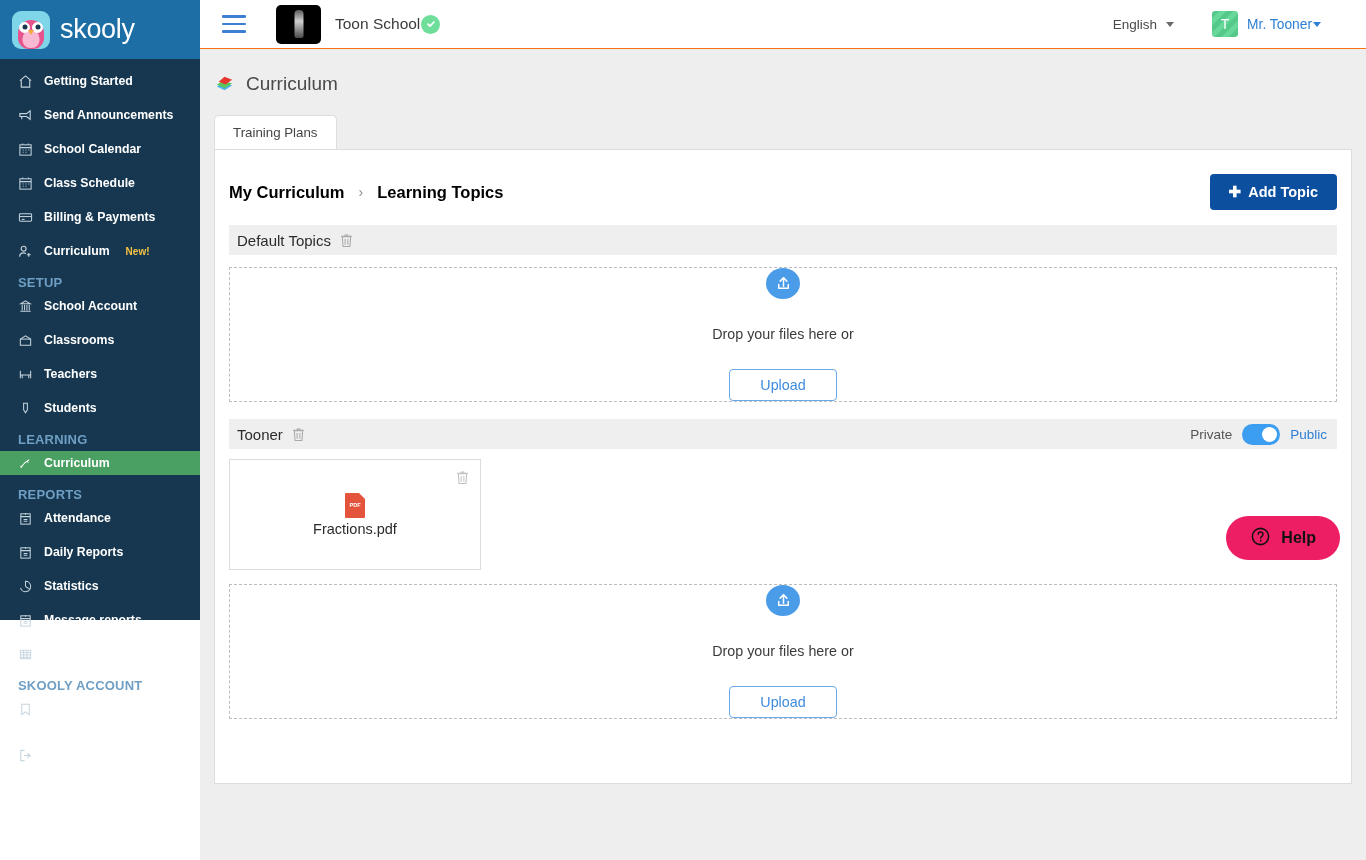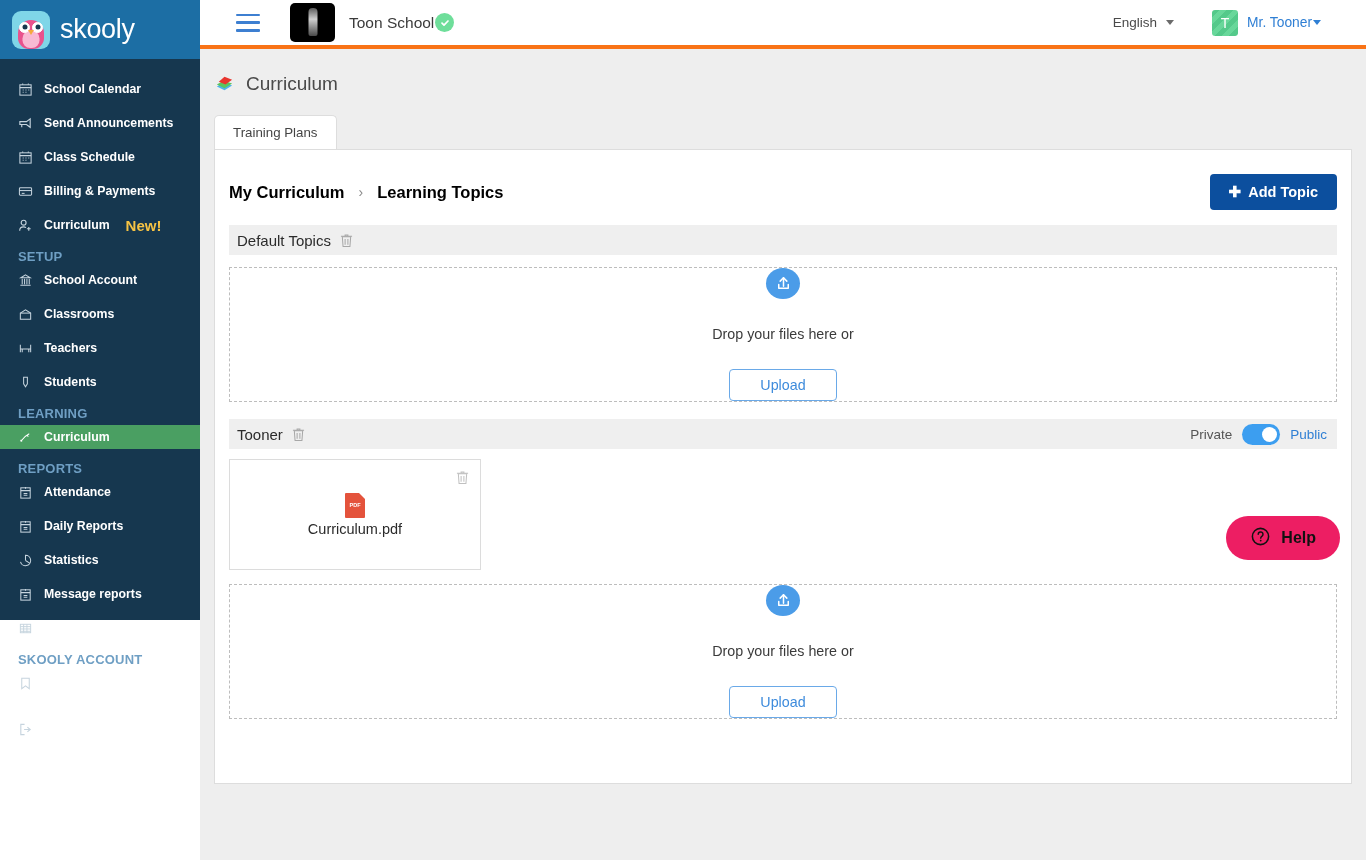--- a/index.html
+++ b/index.html
@@ -62,32 +62,32 @@
     display: flex; align-items: center; justify-content: center;
     color: #c6d4de;
   }
   .nav-item .ico svg { display: block; }
   .nav-label {
     color: #ffffff; font-size: 12.3px; font-weight: bold;
     white-space: nowrap;
   }
   .nav-item.active { background: #4a9f62; }
   .nav-badge {
-    color: #f6c344; font-size: 15px; font-weight: bold; margin-left: 5px;
+    color: #f6c344; font-size: 10px; font-weight: bold; margin-left: 5px;
   }
   .nav-section {
     color: #6f9fc4; font-size: 13px; font-weight: bold;
     padding: 6px 0 4px 18px; letter-spacing: .2px;
   }
 
   
   #topbar {
     position: absolute; left: 200px; top: 0; right: 0; height: 49px;
-    background: #ffffff; border-bottom: 4px solid #f97316;
-    display: flex; align-items: center; z-index: 10; padding-left: 14px;
+    background: #ffffff; border-bottom: 1px solid #f97316;
+    display: flex; align-items: center; z-index: 10;
   }
   #hamburger {
     width: 24px; height: 18px; margin-left: 22px; cursor: pointer;
     display: flex; flex-direction: column; justify-content: space-between;
   }
   #hamburger i { display: block; height: 2.6px; background: #3d7fd1; border-radius: 1px; }
   #school-logo {
     width: 45px; height: 39px; margin-left: 30px; border-radius: 5px;
     background: #000000; position: relative; overflow: hidden; flex: none;
   }
@@ -247,38 +247,47 @@
       <div class="owl-eye r">
           <div class="owl-pupil"></div>
         </div>
       <div class="owl-beak"></div>
     </div>
     <div id="brand-name">skooly</div>
   </div>
 
   <div style="padding-top:8px">
 
+    <div class="nav-item" style="margin-top:2px">
+      <span class="ico">
+          <svg width="15" height="15" viewBox="0 0 16 16" fill="none" stroke="currentColor" stroke-width="1.2">
+            <path d="M2 7l6-5 6 5"></path>
+            <path d="M3.5 6.5V14h9V6.5"></path>
+          </svg>
+        </span>
+      <span class="nav-label">Getting Started</span>
+    </div>
+    <div class="nav-item" style="margin-top:10px">
+      <span class="ico">
+          <svg width="15" height="15" viewBox="0 0 16 16" fill="none" stroke="currentColor" stroke-width="1.2">
+            <path d="M2 6h7l4-3v9l-4-3H2z"></path>
+            <path d="M4 9v3"></path>
+          </svg>
+        </span>
+      <span class="nav-label">Send Announcements</span>
+    </div>
     <div class="nav-item" style="margin-top:10px">
       <span class="ico">
           <svg width="15" height="15" viewBox="0 0 16 16" fill="none" stroke="currentColor" stroke-width="1.1">
             <rect x="2" y="3" width="12" height="11"></rect>
             <path d="M2 6h12M5 3V1.5M11 3V1.5"></path>
             <path d="M5 8.5h1M8 8.5h1M11 8.5h1M5 11h1M8 11h1"></path>
           </svg>
         </span>
       <span class="nav-label">School Calendar</span>
-    </div>
-    <div class="nav-item" style="margin-top:10px">
-      <span class="ico">
-          <svg width="15" height="15" viewBox="0 0 16 16" fill="none" stroke="currentColor" stroke-width="1.2">
-            <path d="M2 6h7l4-3v9l-4-3H2z"></path>
-            <path d="M4 9v3"></path>
-          </svg>
-        </span>
-      <span class="nav-label">Send Announcements</span>
     </div>
     <div class="nav-item" style="margin-top:10px">
       <span class="ico">
           <svg width="15" height="15" viewBox="0 0 16 16" fill="none" stroke="currentColor" stroke-width="1.1">
             <rect x="2" y="3" width="12" height="11"></rect>
             <path d="M2 6h12M5 3V1.5M11 3V1.5"></path>
             <path d="M5 8.5h1M8 8.5h1M11 8.5h1M5 11h1M8 11h1"></path>
           </svg>
         </span>
       <span class="nav-label">Class Schedule</span>
@@ -532,21 +541,21 @@
         <span class="trash">
           <svg width="13" height="15" viewBox="0 0 14 16" fill="none" stroke="#8d8d8d" stroke-width="1.1">
               <path d="M2.5 4h9l-.8 10.5h-7.4z"></path>
               <path d="M1 3.5h12M5.5 3.5V2h3v1.5"></path>
               <path d="M5.5 6.5v6M8.5 6.5v6"></path>
             </svg>
         </span>
         <span class="pdf-icon">
           <span>PDF</span>
         </span>
-        <span class="file-name">Curriculum.pdf</span>
+        <span class="file-name">Fractions.pdf</span>
       </div>
     </div>
 
     <div class="dropzone" style="margin-top:14px">
       <span class="up-circle">
         <svg width="19" height="19" viewBox="0 0 20 20" fill="none" stroke="#ffffff" stroke-width="1.6" stroke-linecap="round" stroke-linejoin="round">
             <path d="M10 13V4"></path>
             <path d="M6.5 7.5L10 4l3.5 3.5"></path>
             <path d="M5 11v4h10v-4"></path>
           </svg>

